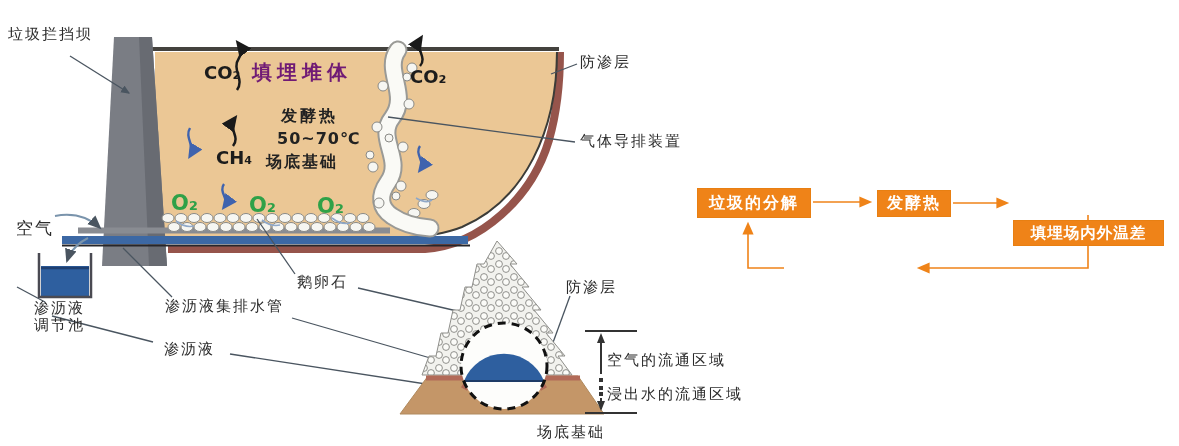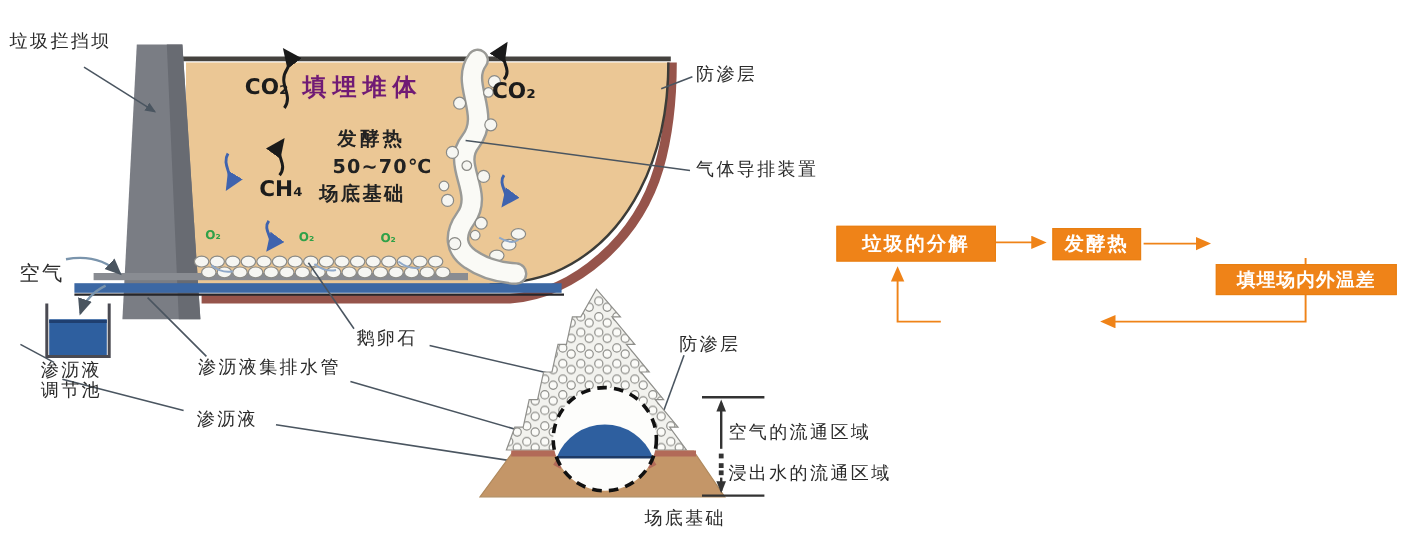--- a/index.html
+++ b/index.html
@@ -3,21 +3,21 @@
 <meta charset="utf-8">
 <style>
   * { margin:0; padding:0; box-sizing:border-box; }
   body { background:#fff; font-family:"DejaVu Sans","Liberation Sans",sans-serif; }
   #canvas { position:relative; width:1179px; height:446px; background:#ffffff; overflow:hidden; }
   #shapes { position:absolute; left:0; top:0; width:1179px; height:446px; }
   .lbl { position:absolute; color:#2b2b2b; font-size:15px; letter-spacing:2px; white-space:nowrap; line-height:1.15;text-align:center; }
   .body-title { position:absolute; font-size:20px; font-weight:bold; color:#701a75; letter-spacing:5px; white-space:nowrap; }
   .body-sub { position:absolute; font-size:16px; font-weight:bold; color:#222; letter-spacing:3px; white-space:nowrap; }
   .gas { position:absolute; font-size:18px; font-weight:bold; color:#1c1c1c; white-space:nowrap;text-align:center; }
-  .o2 { position:absolute; font-size:10px; font-weight:bold; color:#2fa148; white-space:nowrap; }
+  .o2 { position:absolute; font-size:21px; font-weight:bold; color:#2fa148; white-space:nowrap; }
   .pool { text-align:left; }
   .flow-box { position:absolute; background:#ef8318; color:#ffffff; font-size:16px; font-weight:bold;
               letter-spacing:2px; display:flex; align-items:center; justify-content:center;
               white-space:nowrap; box-shadow:0 0 0 1px #e87f12 inset; }
   .flow-box.wide { letter-spacing:1px; font-size:15.5px; }
 </style>
 </head>
 <body>
 
 <div id="canvas">
@@ -228,17 +228,17 @@
   <div class="gas" style="left:216px; top:147px;">CH₄</div>
   <div class="o2" style="left:171px; top:191px;">O₂</div>
   <div class="o2" style="left:249px; top:193px;">O₂</div>
   <div class="o2" style="left:317px; top:194px;">O₂</div>
 
   <div class="lbl" style="left:566px; top:279px;">防渗层</div>
   <div class="lbl" style="left:607px; top:352px;">空气的流通区域</div>
   <div class="lbl" style="left:607px; top:386px;">浸出水的流通区域</div>
   <div class="lbl" style="left:537px; top:424px;">场底基础</div>
 
-  <div class="flow-box" style="left:697px; top:188px; width:133px; height:30px;">垃圾的分解</div>
+  <div class="flow-box" style="left:697px; top:188px; width:114px; height:30px;">垃圾的分解</div>
   <div class="flow-box" style="left:877px; top:190px; width:74px; height:27px;">发酵热</div>
   <div class="flow-box wide" style="left:1013px; top:189px; width:151px; height:26px;margin-top:31px;">填埋场内外温差</div>
 
 </div>
 
 </body></html>

